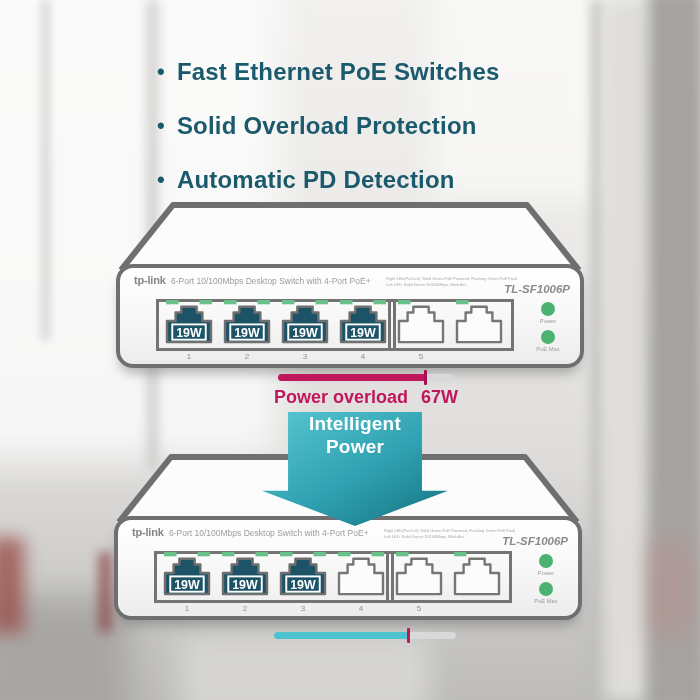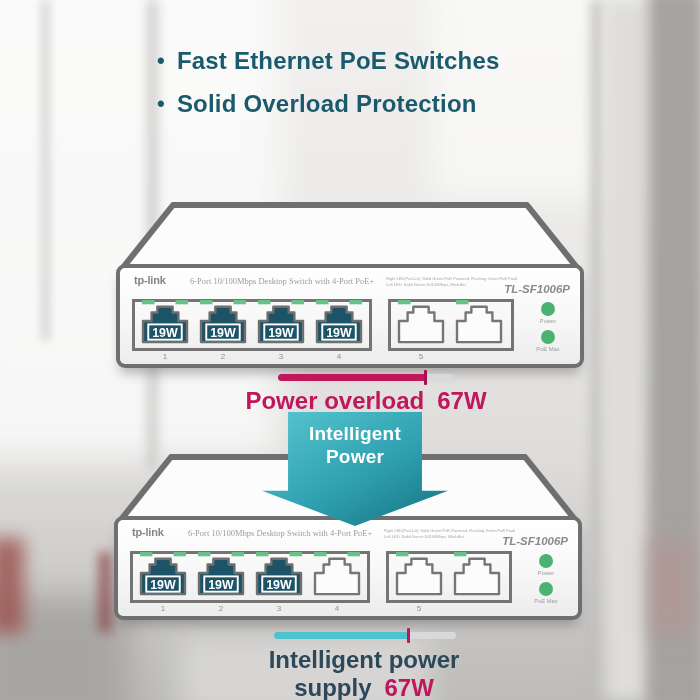--- a/index.html
+++ b/index.html
@@ -17,65 +17,65 @@
   .bg-collight{left:604px;top:0;width:44px;height:700px;background:#dedddb;filter:blur(8px);}
   .bg-pillar{left:648px;top:-10px;width:56px;height:720px;background:#a5a3a1;filter:blur(7px);}
   .bg-dark-bl{left:-30px;top:598px;width:160px;height:140px;background:#a8a6a4;filter:blur(16px);}
   .bg-person-red{left:-10px;top:538px;width:34px;height:95px;background:#9c5450;filter:blur(9px);opacity:.85;}
   .bg-red2{left:99px;top:552px;width:12px;height:80px;background:#8a4343;filter:blur(6px);opacity:.8;}
   .bg-blob-bm{left:180px;top:636px;width:250px;height:80px;background:#d9d8d6;filter:blur(14px);opacity:.9;}
   .bg-red-br{left:648px;top:540px;width:44px;height:95px;background:#b98f8a;filter:blur(12px);opacity:.5;}
 
   
   #bullets{position:absolute;left:157px;top:39px;}
-  .bullet{display:flex;align-items:center;font-size:24px;font-weight:600;height:43px;letter-spacing:.2px;}
+  .bullet{display:flex;align-items:center;font-size:24px;font-weight:600;height:43px;letter-spacing:.2px;margin-top:11px;}
   .bullet::before{content:"•";margin-right:12px;font-size:22px;}
 
   
   .switch{position:absolute;width:468px;height:172px;}
   #switch-top{left:116px;top:200px;z-index:1;}
   #switch-bottom{left:114px;top:452px;z-index:2;}
   .lid{position:absolute;left:0;top:0;width:468px;height:70px;}
   .face{position:absolute;left:0;top:64px;width:468px;height:104px;box-sizing:border-box;
-    border:4px solid #6f6f6f;border-radius:9px;
+    border:4px solid #6f6f6f;border-radius:17px;
     background:linear-gradient(180deg,#ffffff 0%,#f7f7f7 55%,#ececec 100%);
     box-shadow:0 9px 12px -4px rgba(105,105,105,.5);}
   .brand{position:absolute;left:14px;top:6px;font-size:11px;font-weight:bold;color:#858585;letter-spacing:-.2px;}
-  .ftitle{position:absolute;left:70px;top:8px;font-size:8.5px;color:#9c9c9c;font-family:Liberation Serif, serif;}
+  .ftitle{position:absolute;left:51px;top:8px;font-size:8.5px;color:#9c9c9c;}
   .spec{position:absolute;left:266px;top:8px;width:360px;font-size:8px;line-height:1.4;color:#a8a8a8;
     transform:scale(.5);transform-origin:left top;white-space:nowrap;}
   .model{position:absolute;right:10px;top:15px;font-size:11.5px;font-style:italic;font-weight:bold;color:#8a8a8a;}
   .pgroup{position:absolute;top:31px;height:52px;border:3px solid #747474;box-sizing:border-box;
     display:flex;align-items:flex-end;padding:4px 6px;gap:10px;}
-  .g1{left:12px;width:240px;}
+  .g1{left:36px;width:240px;}
   .g2{left:268px;width:126px;}
   .port{position:relative;width:48px;}
   .jack{display:block;width:48px;height:44px;}
   .pnum{position:absolute;left:0;right:0;bottom:-17px;text-align:center;font-size:8px;color:#8f8f8f;}
   .ledcol{position:absolute;left:404px;top:34px;width:48px;text-align:center;}
   .ledc{width:14px;height:14px;border-radius:50%;background:#4bb271;margin:0 auto;}
   .ledl{font-size:8px;transform:scale(.72);color:#9b9b9b;margin:1px 0 4px;}
 
   
   .gauge{position:absolute;height:7px;border-radius:4px;background:#d9d9d9;z-index:3;}
   .gfill{position:absolute;left:0;top:0;height:7px;border-radius:4px;}
   .gtick{position:absolute;top:-4px;width:3px;height:15px;border-radius:1px;}
   #overload-bar{left:278px;top:374px;width:176px;}
   #supply-bar{left:274px;top:632px;width:182px;}
-  .glabel{position:absolute;text-align:center;font-size:24px;font-weight:600;z-index:3;}
+  .glabel{position:absolute;text-align:center;font-size:18px;font-weight:600;z-index:3;}
   #overload-label{left:216px;top:387px;width:300px;}
   #supply-label{left:204px;top:646px;width:320px;}
   .gvalue{margin-left:13px;}
 
   
   #arrow{position:absolute;left:262px;top:412px;width:186px;height:114px;z-index:5;
     background:linear-gradient(150deg,#58c7d2 0%,#2fa0b0 55%,#14707f 100%);
     clip-path:polygon(14% 0,86% 0,86% 69%,100% 69%,50% 100%,0 69%,14% 69%);
     text-align:center;color:#fff;font-weight:bold;font-size:19px;line-height:23px;
-    padding-top:10px;box-sizing:border-box;letter-spacing:.2px;}
+    padding-top:0;box-sizing:border-box;letter-spacing:.2px;}
 </style>
 </head>
 <body>
 
 <div id="canvas">
 
   <div class="blur bg-window"></div>
   <div class="blur bg-window2"></div>
   <div class="blur bg-stripe1"></div>
   <div class="blur bg-stripe2"></div>
@@ -84,20 +84,21 @@
   <div class="blur bg-pillar"></div>
   <div class="blur bg-dark-bl"></div>
   <div class="blur bg-person-red"></div>
   <div class="blur bg-red2"></div>
   <div class="blur bg-blob-bm"></div>
   <div class="blur bg-red-br"></div>
 
   <div id="bullets">
     <div class="bullet" style="color: rgb(27, 90, 109);">Fast Ethernet PoE Switches</div>
     <div class="bullet" style="color: rgb(27, 90, 109);">Solid Overload Protection</div>
+    <div class="bullet" style="color: rgb(27, 90, 109);">Automatic PD Detection</div>
   </div>
 
   <div id="switch-top" class="switch">
       <svg class="lid" viewBox="0 0 468 70" preserveAspectRatio="none">
         <path d="M5,70 L57,5 L411,5 L463,70" fill="#fcfcfc" stroke="#6f6f6f" stroke-width="6" stroke-linejoin="round"></path>
       </svg>
       <div class="face">
         <span class="brand">tp-link</span>
         <span class="ftitle">6-Port 10/100Mbps Desktop Switch with 4-Port PoE+</span>
         <span class="spec">Right LED(Port1-4):  Solid Green:PoE Powered,  Flashing Green:PoE Fault<br>Left LED:  Solid Green:10/100Mbps,  Blink:Act</span>
@@ -252,16 +253,13 @@
 
   <div id="arrow">
     <div>Intelligent</div>
     <div>Power</div>
   </div>
 
   <div id="supply-bar" class="gauge">
     <div class="gfill" style="width: 74%; background: rgb(76, 195, 206);"></div>
     <div class="gtick" style="left: calc(74% - 2px); background: rgb(192, 23, 92);"></div>
   </div>
-  <div id="supply-label" class="glabel" style="color: rgb(44, 72, 89);">
-    <span>Intelligent power supply</span><span class="gvalue" style="color: rgb(192, 23, 92);">67W</span>
-  </div>
 </div>
 
 </body></html>

